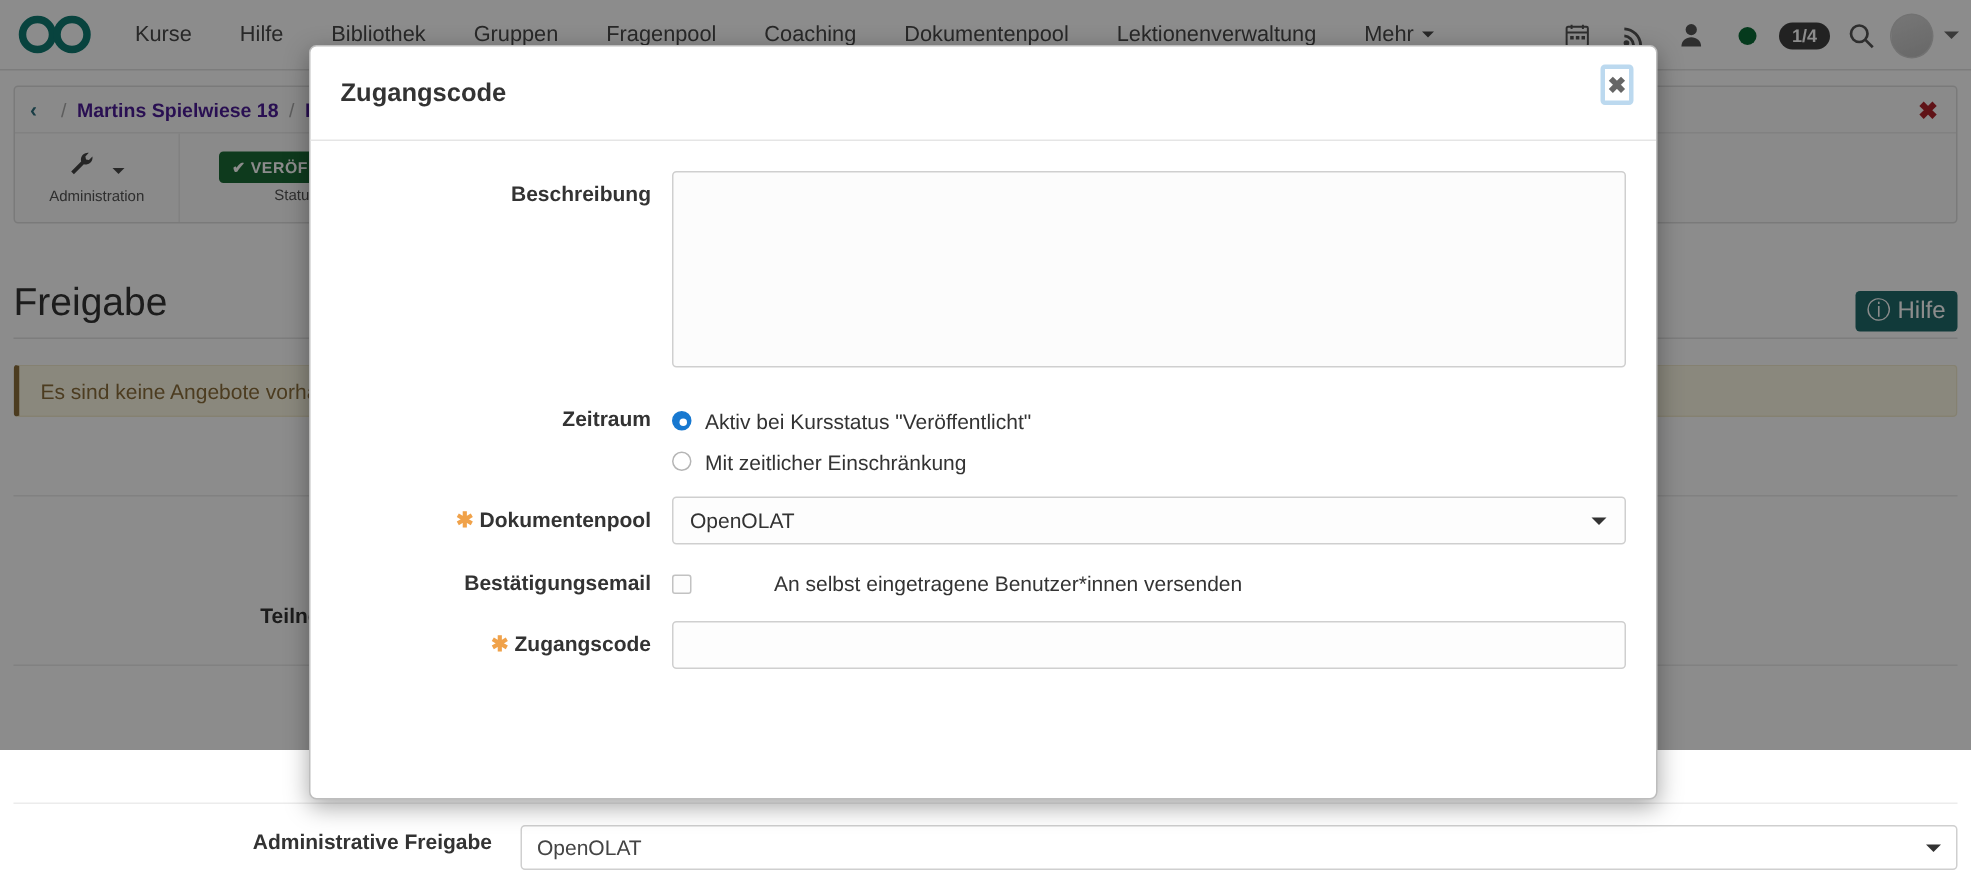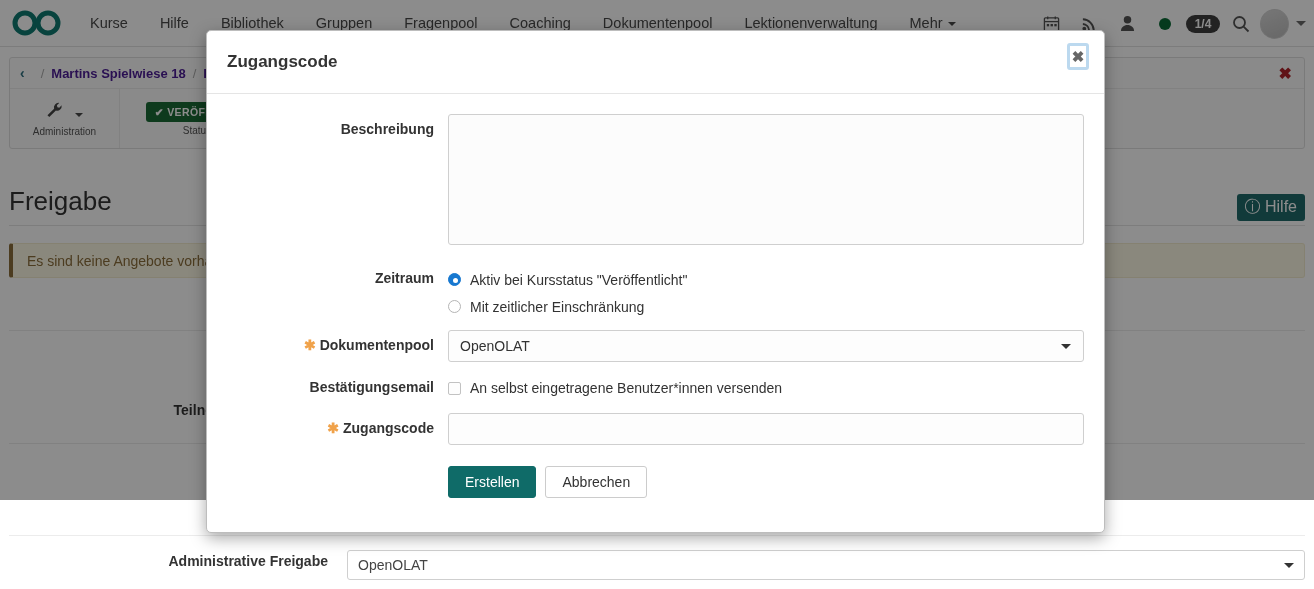--- a/index.html
+++ b/index.html
@@ -156,21 +156,21 @@
   .selectbox {
     width:636px; height:32px; border:1px solid #cfcfcf; border-radius:3px;
     background:#fdfdfd; display:flex; align-items:center; padding:0 11px;
     font-size:14px; color:#333; position:relative; cursor:pointer;
   }
   .selectbox .cr {
     position:absolute; right:12px; width:0;height:0;
     border-left:5px solid transparent;border-right:5px solid transparent;
     border-top:5px solid #333;
   }
-  .cb-line { display:flex; align-items:center; height:30px; }
+  .cb-line { display:flex; align-items:center; height:30px;gap:46px; }
   .cbox {
     width:13px;height:13px;border:1px solid #c2c2c2;border-radius:2px;
     background:#fdfdfd;margin-right:9px;flex:none;cursor:pointer;
   }
   .cb-txt { font-size:14px; color:#333; }
   input.txt {
     width:636px; height:32px; border:1px solid #cfcfcf; border-radius:3px;
     background:#fdfdfd; font-size:14px; padding:0 10px; color:#333;
     font-family:"Liberation Sans", sans-serif; outline:none;
   }
@@ -364,25 +364,16 @@
 
       <div class="frow" style="margin-bottom:14px;">
         <div class="flabel">
           <span class="req">✱</span><span>Zugangscode</span>
         </div>
         <div class="fctl">
           <input class="txt" type="text" placeholder="" style="">
         </div>
       </div>
 
-      <div class="frow">
-        <div class="flabel"></div>
-        <div class="fctl">
-          <div class="btnrow">
-            <div class="btn btn-primary">Erstellen</div>
-            <div class="btn btn-default">Abbrechen</div>
-          </div>
-        </div>
-      </div>
 
     </div>
   </div>
 </div>
 
 </body></html>

